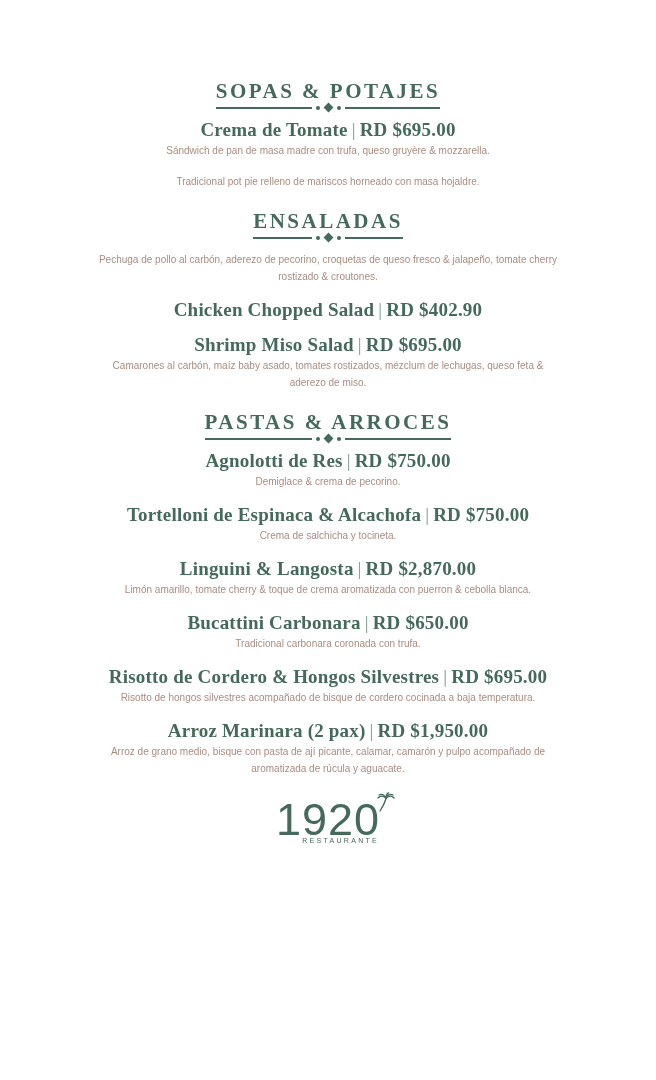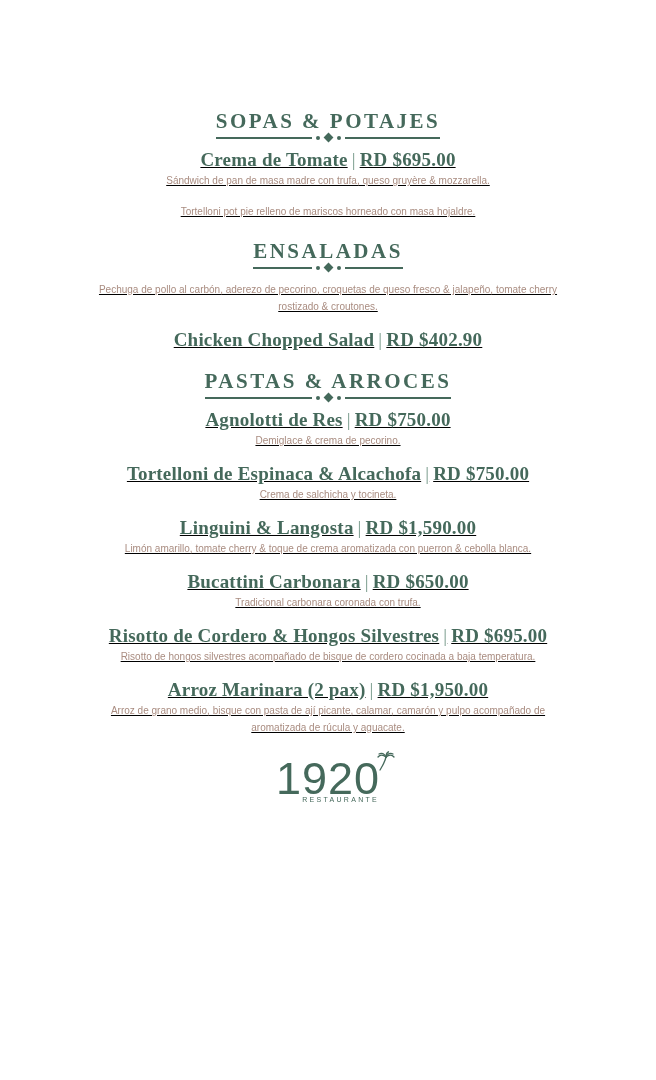--- a/index.html
+++ b/index.html
@@ -14,21 +14,21 @@
     padding: 0;
   }
   body {
     width: 656px;
     height: 1080px;
     background: var(--bg);
     overflow: hidden;
     font-family: "Liberation Sans", "DejaVu Sans", sans-serif;
   }
   .menu {
-    padding-top: 110px;
+    padding-top: 80px;
     text-align: center;
   }
   .section { margin-bottom: 20px; }
   .section-header {
     display: inline-block;
     padding: 0 52px;
     margin-bottom: 7px;
   }
   .section-title {
     margin: 0;
@@ -51,21 +51,21 @@
     width: 4px; height: 4px; border-radius: 50%;
     background: var(--green); flex: none;
   }
   .divider .dot.left  { margin: 0 5px 0 4px; }
   .divider .dot.right { margin: 0 4px 0 5px; }
   .divider .diamond {
     width: 7px; height: 7px; flex: none;
     background: var(--green);
     transform: rotate(45deg);
   }
-  .item { margin-bottom: 14px; text-decoration: underline; }
+  .item { margin-bottom: 14px; }
   .item-title {
     font-family: "Liberation Serif", "DejaVu Serif", serif;
     font-weight: 700;
     font-size: 19px;
     line-height: 21px;
     color: var(--green);
     letter-spacing: 0.2px;
     white-space: nowrap;
   }
   .item-title .sep {
@@ -125,21 +125,21 @@
     </header>
 
     <div class="item">
       <div class="item-title">
         <span>Crema de Tomate</span><span class="sep">|</span><span>RD $695.00</span>
       </div>
       <p class="item-desc">Sándwich de pan de masa madre con trufa, queso gruyère &amp; mozzarella.</p>
     </div>
 
     <div class="item">
-      <p class="item-desc">Tortelloni pot pie relleno de mariscos horneado con masa hojaldre.</p>
+      <p class="item-desc">Tradicional pot pie relleno de mariscos horneado con masa hojaldre.</p>
     </div>
   </section>
 
   <section class="section">
     <header class="section-header">
       <h2 class="section-title">ENSALADAS</h2>
       <div class="divider">
         <span class="line"></span>
           <span class="dot left"></span>
           <span class="diamond"></span>
@@ -152,20 +152,24 @@
       <p class="item-desc">Pechuga de pollo al carbón, aderezo de pecorino, croquetas de queso fresco &amp; jalapeño, tomate cherry rostizado &amp; croutones.</p>
     </div>
 
     <div class="item">
       <div class="item-title">
         <span>Chicken Chopped Salad</span><span class="sep">|</span><span>RD $402.90</span>
       </div>
     </div>
 
     <div class="item">
+      <div class="item-title">
+        <span>Shrimp Miso Salad</span><span class="sep">|</span><span>RD $695.00</span>
+      </div>
+      <p class="item-desc">Camarones al carbón, maíz baby asado, tomates rostizados, mézclum de lechugas, queso feta &amp; aderezo de miso.</p>
     </div>
   </section>
 
   <section class="section">
     <header class="section-header">
       <h2 class="section-title">PASTAS &amp; ARROCES</h2>
       <div class="divider">
         <span class="line"></span>
           <span class="dot left"></span>
           <span class="diamond"></span>
@@ -183,21 +187,21 @@
 
     <div class="item">
       <div class="item-title">
         <span>Tortelloni de Espinaca &amp; Alcachofa</span><span class="sep">|</span><span>RD $750.00</span>
       </div>
       <p class="item-desc">Crema de salchicha y tocineta.</p>
     </div>
 
     <div class="item">
       <div class="item-title">
-        <span>Linguini &amp; Langosta</span><span class="sep">|</span><span>RD $1,590.00</span>
+        <span>Linguini &amp; Langosta</span><span class="sep">|</span><span>RD $2,870.00</span>
       </div>
       <p class="item-desc">Limón amarillo, tomate cherry &amp; toque de crema aromatizada con puerron &amp; cebolla blanca.</p>
     </div>
 
     <div class="item">
       <div class="item-title">
         <span>Bucattini Carbonara</span><span class="sep">|</span><span>RD $650.00</span>
       </div>
       <p class="item-desc">Tradicional carbonara coronada con trufa.</p>
     </div>

